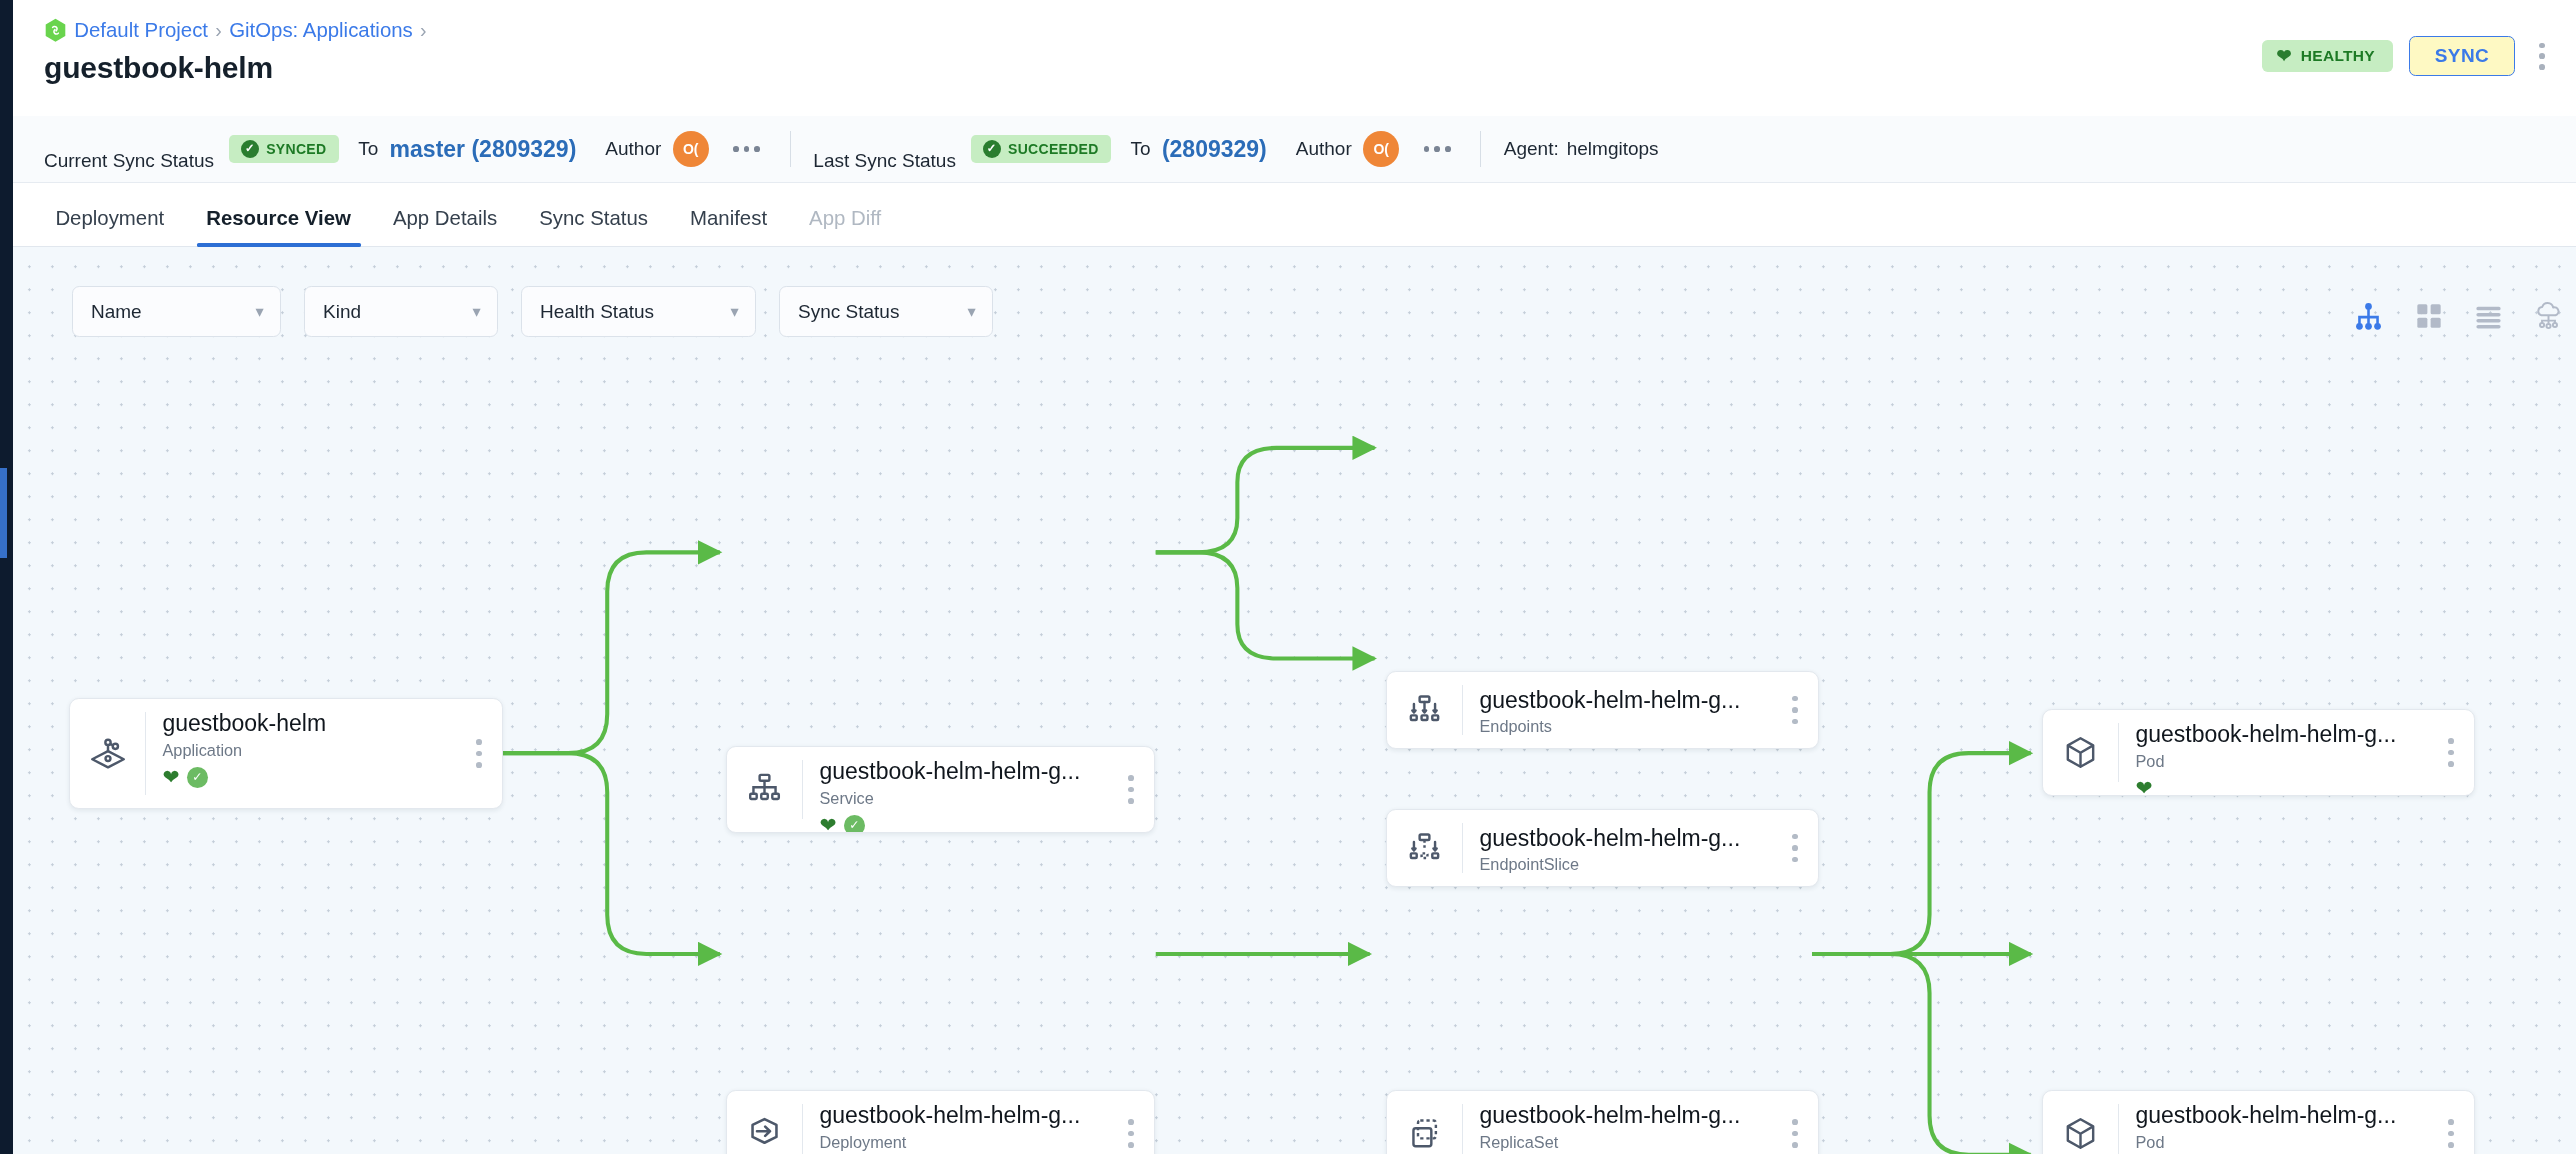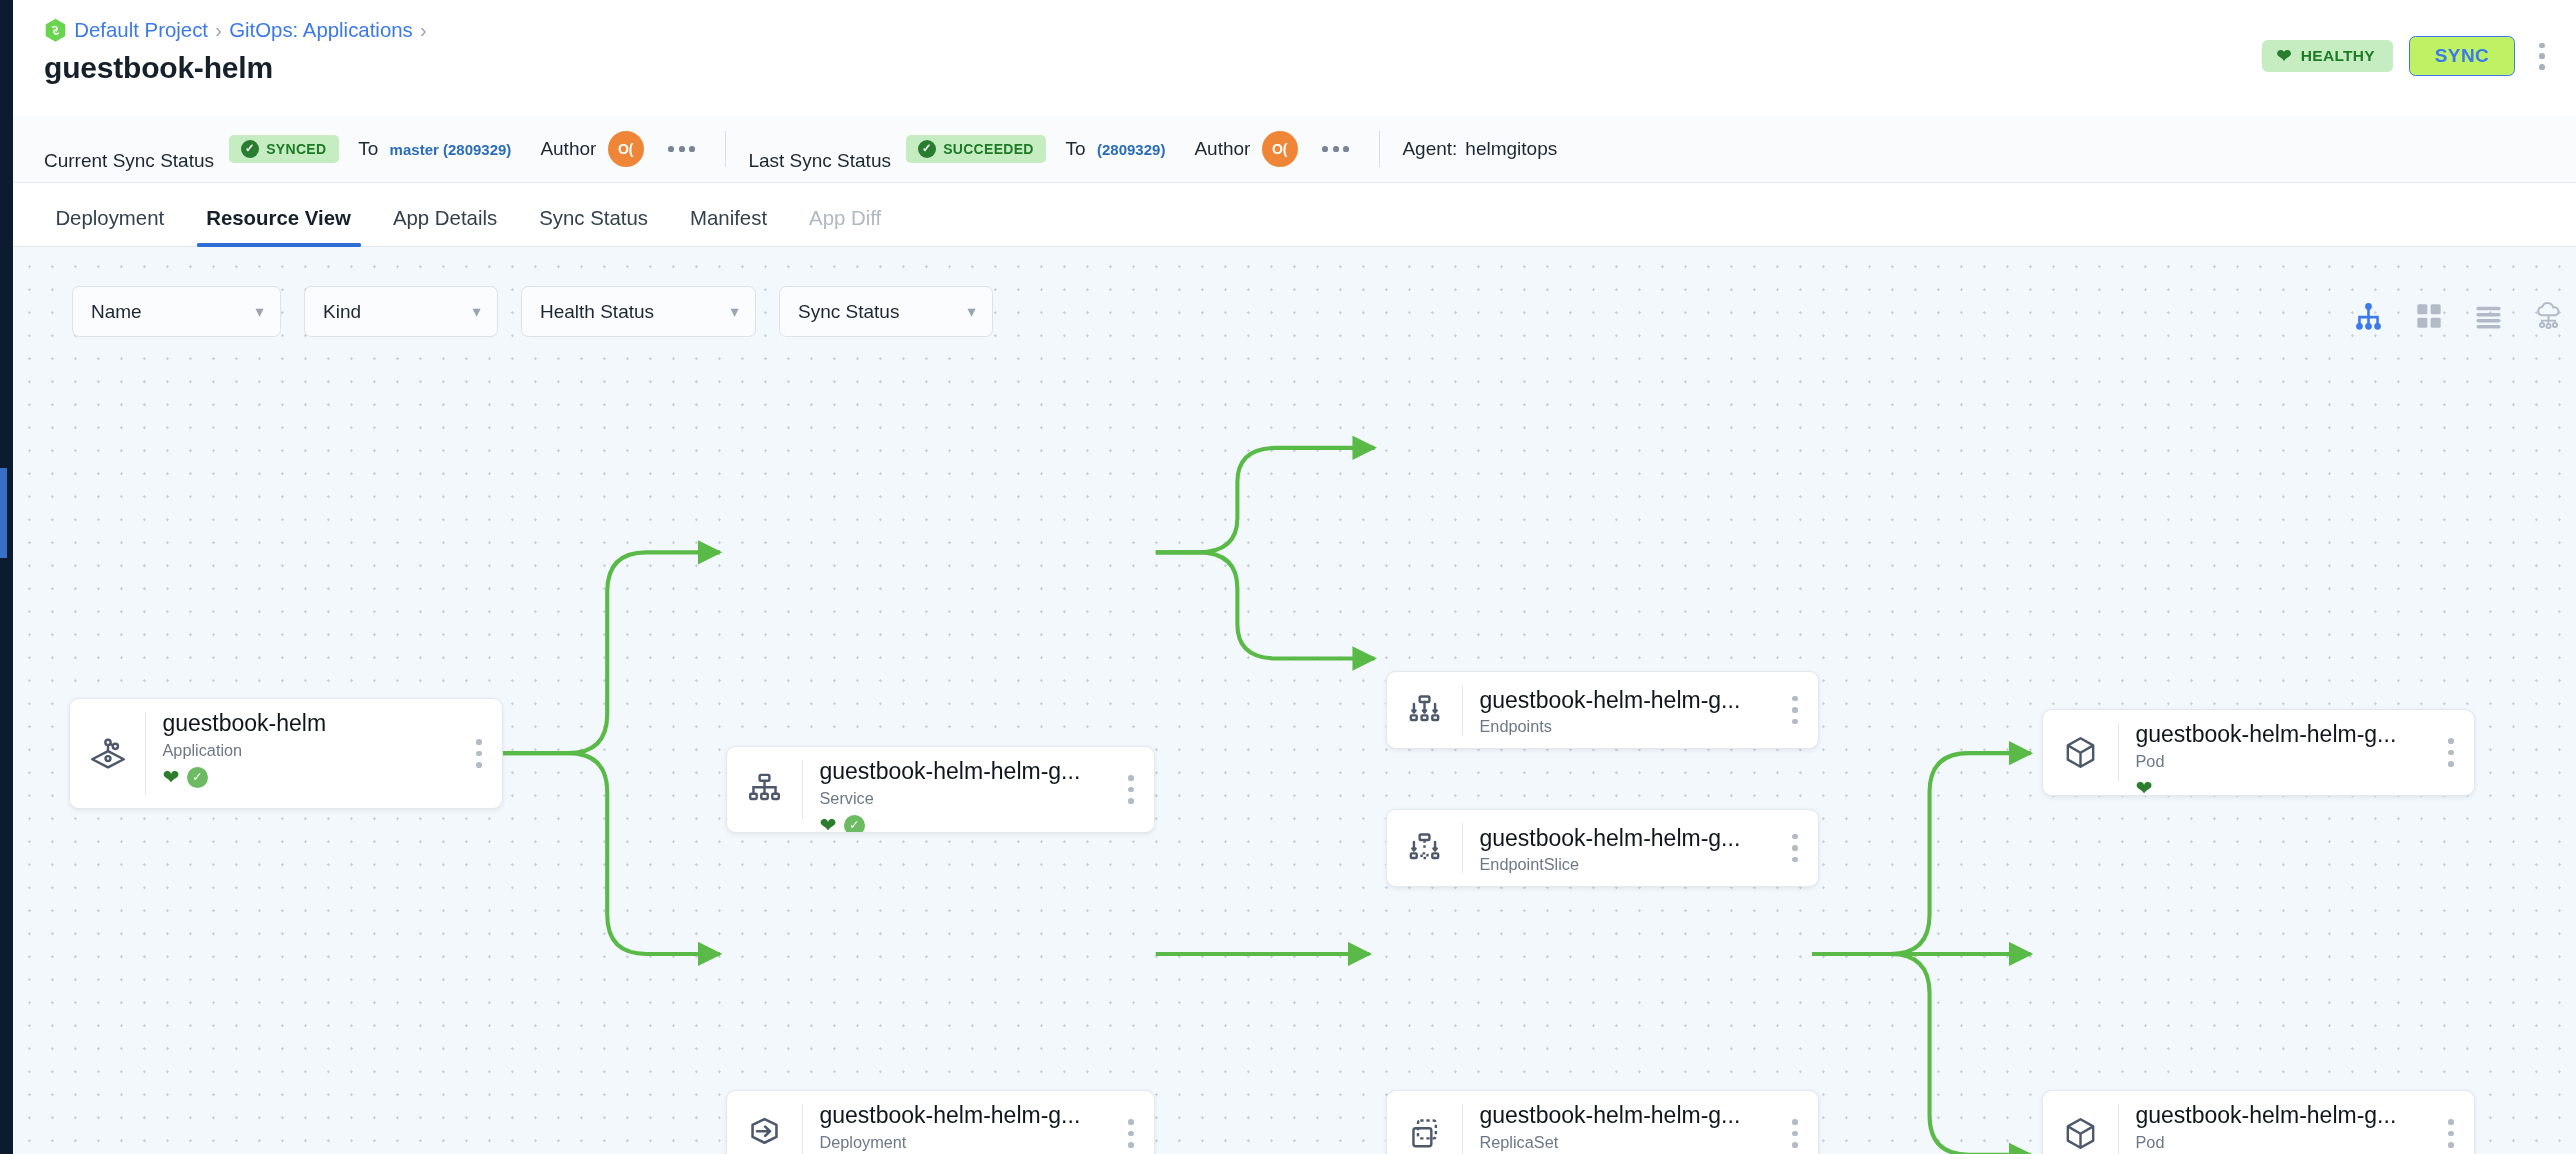--- a/index.html
+++ b/index.html
@@ -44,21 +44,21 @@
     display: flex; align-items: center; gap: 16.3px;
   }
   .pill-healthy {
     display: flex; align-items: center; gap: 9px;
     background: #c6edc2; color: #1d7a25;
     border-radius: 5.7px; padding: 6.5px 18px 7.3px 14.7px;
     font-size: 15.5px; font-weight: bold; letter-spacing: 0.3px;
   }
   .pill-healthy .heart { font-size: 18px; color: #2a7d2f; line-height: 1; }
   .btn-sync {
-    border: 1.6px solid #3b7ae8; color: #3b7ae8; background: #bef264;
+    border: 1.6px solid #3b7ae8; color: #3b7ae8; background: #fef9c3;
     border-radius: 6.5px; padding: 8.2px 24.5px; font-size: 19px; font-weight: bold;
     letter-spacing: 0.4px; cursor: pointer; font-family: inherit;
   }
   .kebab-v {
     display: flex; flex-direction: column; gap: 4.9px; align-items: center;
     padding: 4.9px 8.2px; cursor: pointer;
   }
   .kebab-v i { width: 5.7px; height: 5.7px; border-radius: 50%; background: #a9b1bd; display: block; }
 
   
@@ -73,21 +73,21 @@
     background: #c6edc2; border-radius: 4.9px; padding: 4.9px 12.2px;
     font-size: 14px; font-weight: bold; color: #1d7a25; letter-spacing: 0.3px;
     margin-left: 14.7px;
   }
   .check-circle {
     width: 18px; height: 18px; border-radius: 50%; background: #2a7d2f;
     display: inline-flex; align-items: center; justify-content: center;
     color: #fff; font-size: 11.4px; line-height: 1;
   }
   .sb-to { font-size: 19px; color: #1d2733; margin-left: 19.6px; }
-  .sb-rev { font-size: 15px; color: #2b6cb8; font-weight: bold; margin-left: 11.4px; white-space: nowrap; }
+  .sb-rev { font-size: 23px; color: #2b6cb8; font-weight: bold; margin-left: 11.4px; white-space: nowrap; }
   .sb-author { font-size: 19px; color: #1d2733; margin-left: 29px; }
   .avatar {
     width: 36px; height: 36px; border-radius: 50%; background: #ef8637;
     color: #fff; font-size: 14px; font-weight: bold;
     display: flex; align-items: center; justify-content: center;
     margin-left: 11.4px; overflow: hidden;
   }
   .kebab-h {
     display: flex; gap: 4.9px; align-items: center; margin-left: 18px; cursor: pointer; padding: 6.5px;
   }

